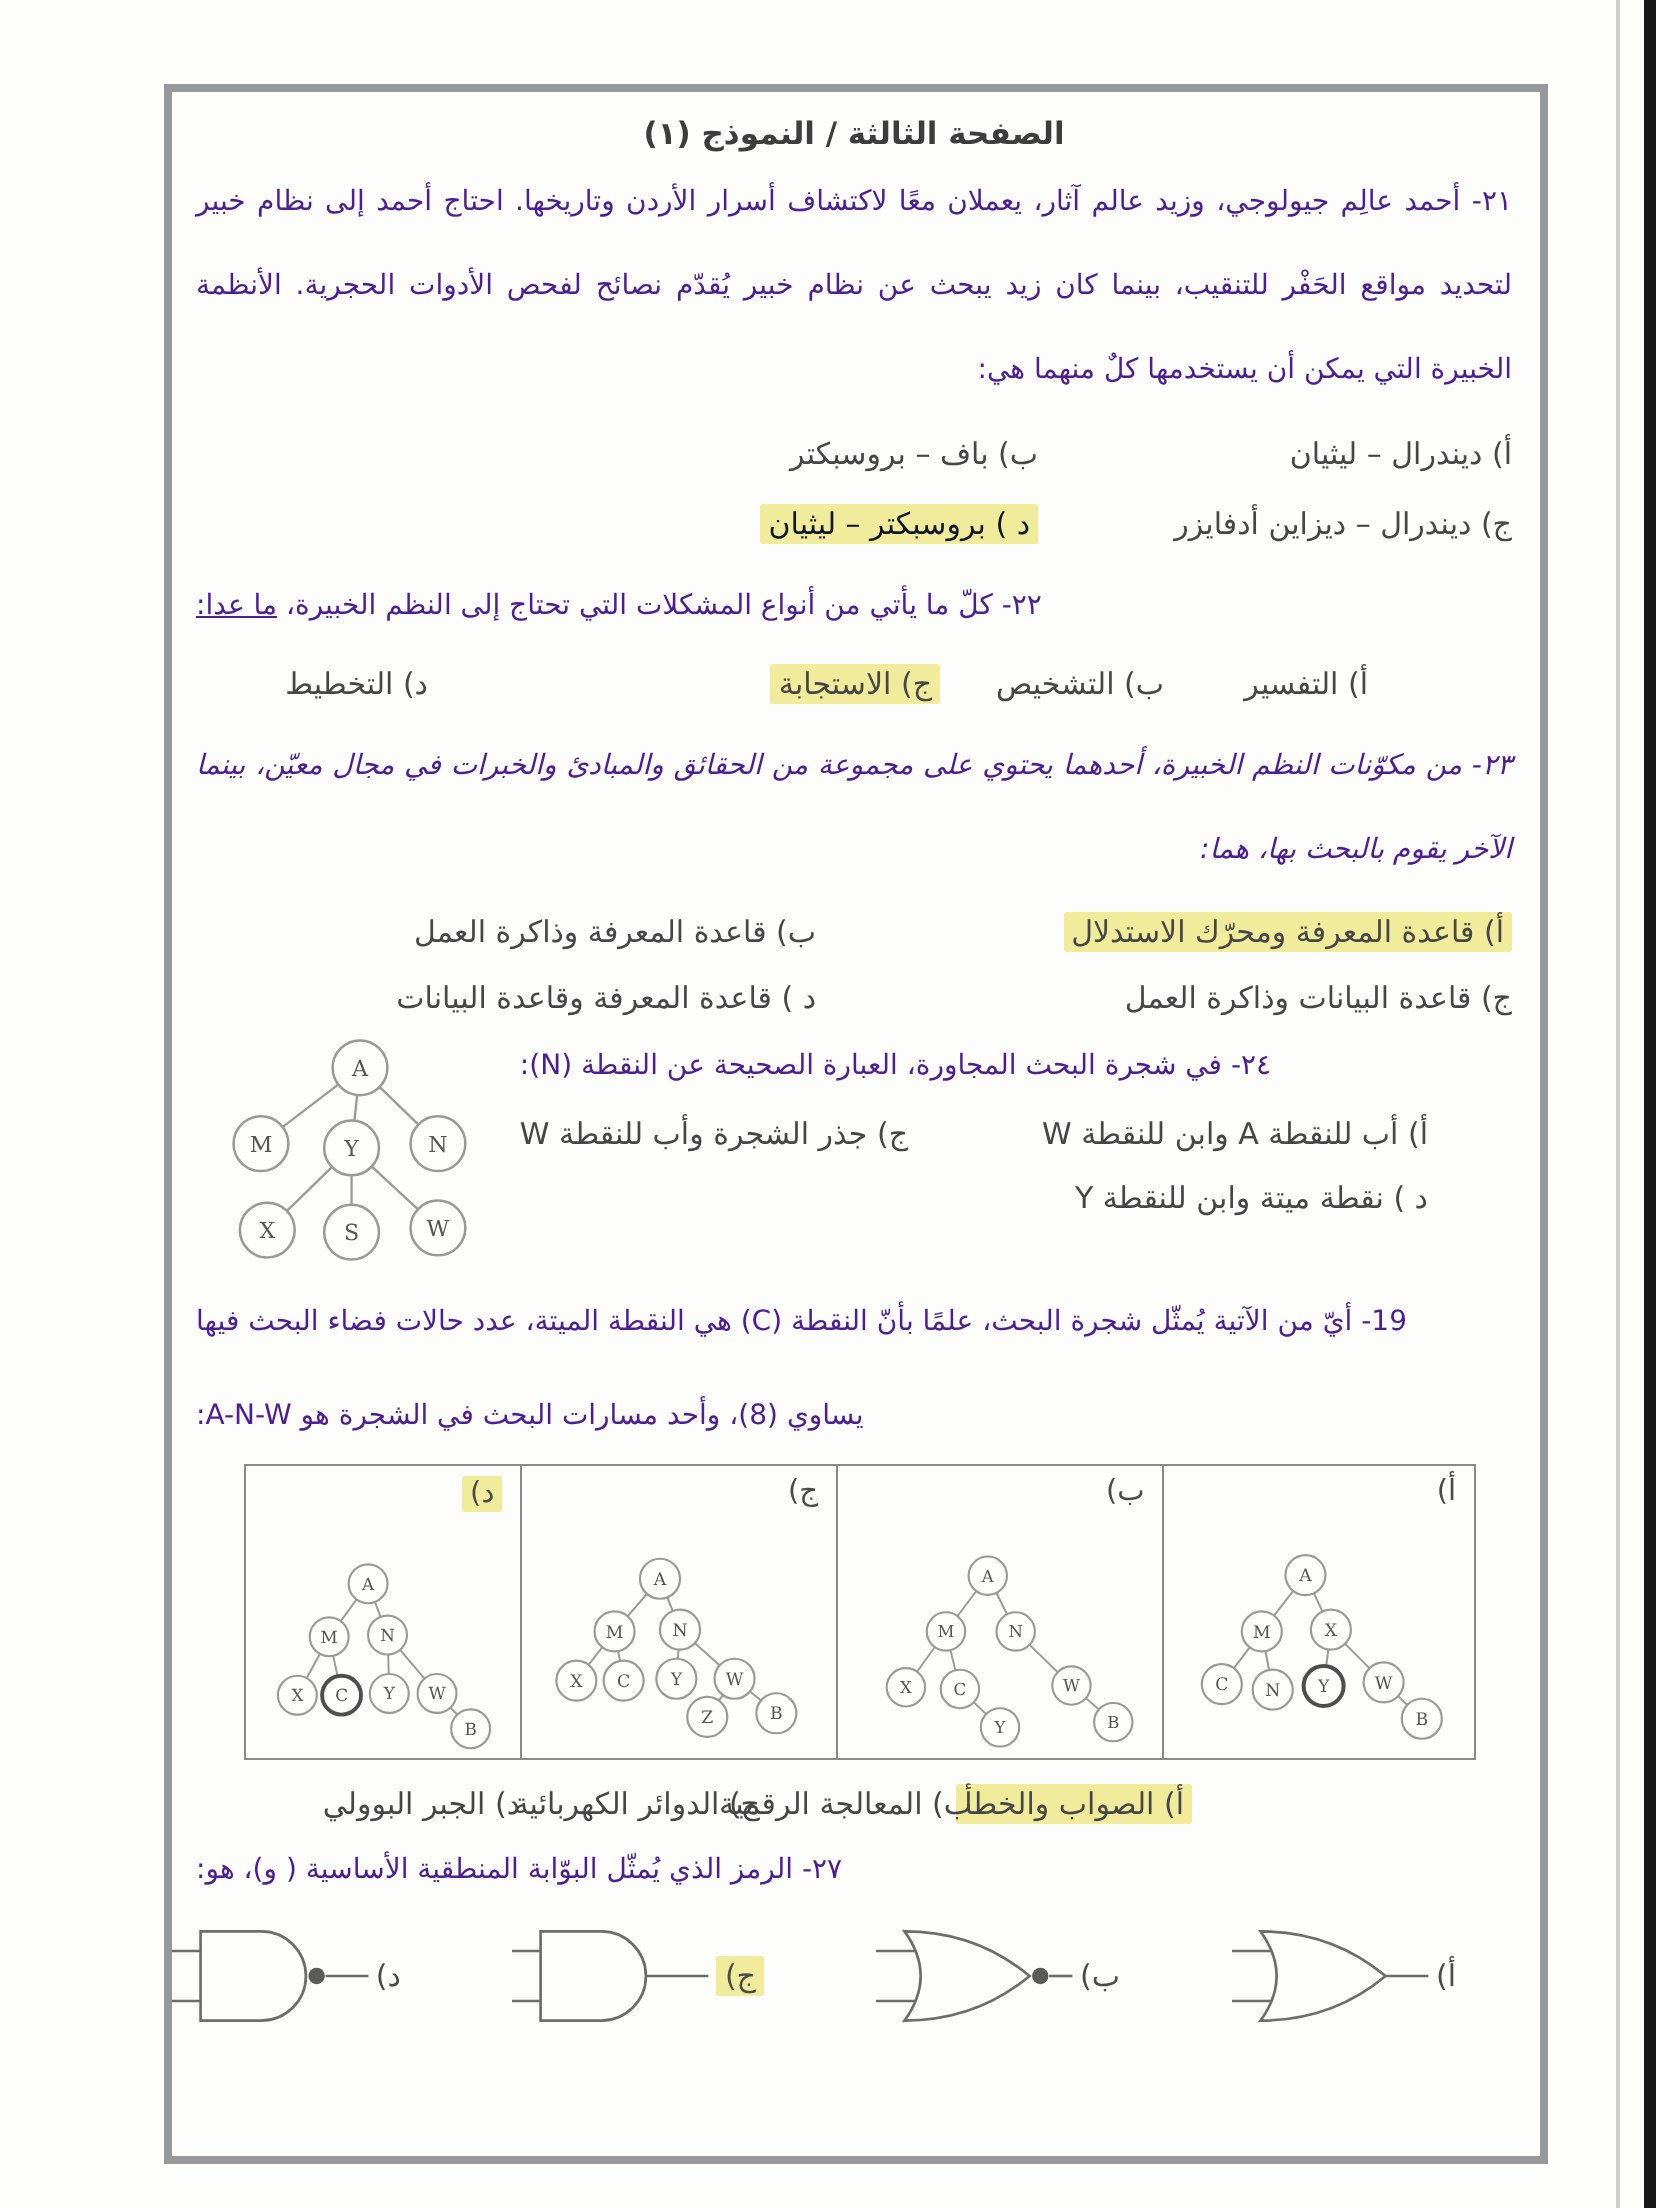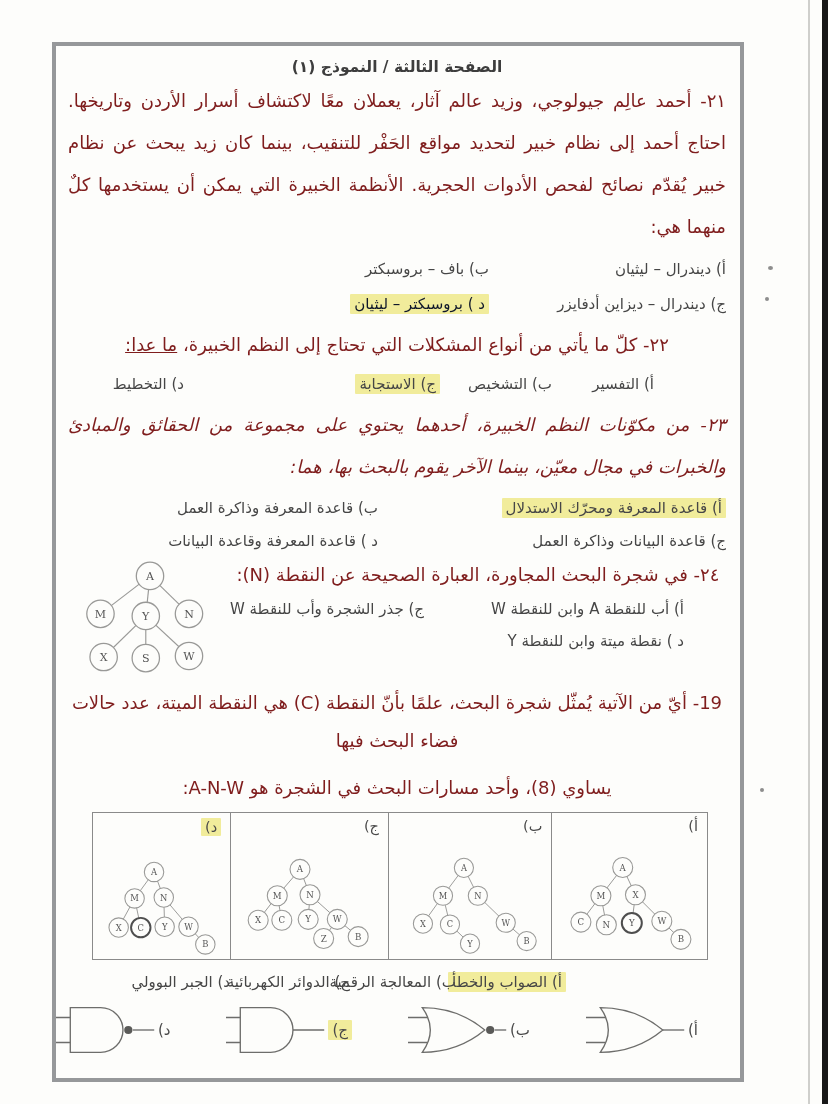--- a/index.html
+++ b/index.html
@@ -9,27 +9,27 @@
   }
   
   .scan-edge-black{position:absolute;top:0;right:0;width:6px;height:100%;background:#181818;}
   .scan-edge-gray{position:absolute;top:0;right:18px;width:2px;height:100%;background:#cfcfcc;}
   .scan-dot{position:absolute;background:#8d8d8d;border-radius:50%;filter:blur(.6px);}
   .d1{left:768px;top:266px;width:5px;height:4px;}
   .d2{left:765px;top:297px;width:4px;height:4px;}
   .d3{left:760px;top:788px;width:4px;height:4px;}
 
   .frame{
-    position:absolute;left:52px;top:42px;width:692px;height:1040px;
+    position:absolute;left:82px;top:42px;width:692px;height:1040px;
     border:4px solid #96989a;box-sizing:border-box;background:#fdfdfb;
     padding:8px 14px 0 12px;overflow:hidden;
   }
   .header{ text-align:center;font-size:15.5px;font-weight:bold;color:#3d3d3d;margin-top:4px;}
-  .stem{ font-size:18px;color:#7f1d1d;line-height:42px;text-align:justify;margin-top:4px;}
-  .stem.single{line-height:30px;text-align:center;}
+  .stem{ font-size:14px;color:#4c1d95;line-height:42px;text-align:justify;margin-top:4px;}
+  .stem.single{line-height:30px;text-align:left;}
   u{ text-decoration:underline;}
   .hl{ background:#f1ec9b; padding:1px 4px;border-radius:1px;}
   .green{ color:#0f172a;}
   .green-dark{ color:#6f7d3f;}
 
   .optrow{ display:grid;direction:rtl;font-size:15px;color:#464646;margin-top:8px;align-items:center;}
   .optrow .opt{ white-space:nowrap;justify-self:start;}
   .g2-q21{ grid-template-columns:237px auto; row-gap:16px; margin-top:12px;}
   .g4-q22{ grid-template-columns:102px 112px 256px auto; padding-right:72px; margin-top:14px;}
   .g2-q23{ grid-template-columns:348px auto; row-gap:14px; margin-top:10px;}
@@ -250,20 +250,21 @@
       </div>
     </div>
 
     <div class="optrow g4-q26">
         <span class="opt hl">أ) الصواب والخطأ</span>
         <span class="opt">ب) المعالجة الرقمية</span>
         <span class="opt">ج) الدوائر الكهربائية</span>
         <span class="opt">د) الجبر البوولي</span>
       </div>
 
+    <div class="stem single" style="margin-top:8px;">٢٧- الرمز الذي يُمثّل البوّابة المنطقية الأساسية ( و)، هو:</div>
     <div class="gates">
         <div class="gate">
           <span class="glabel">أ)</span>
           <svg viewBox="0 0 112 62" width="100" height="56">
             <path d="M16,6 Q34,31 16,56 Q56,56 86,31 Q56,6 16,6 Z" fill="none" stroke="#6d6d6b" stroke-width="1.5"></path>
             <path d="M0,17 H22 M0,45 H22" stroke="#6d6d6b" stroke-width="1.5" fill="none"></path>
             <line x1="86" y1="31" x2="110" y2="31" stroke="#6d6d6b" stroke-width="1.5"></line>
           </svg>
         </div>
         <div class="gate">

